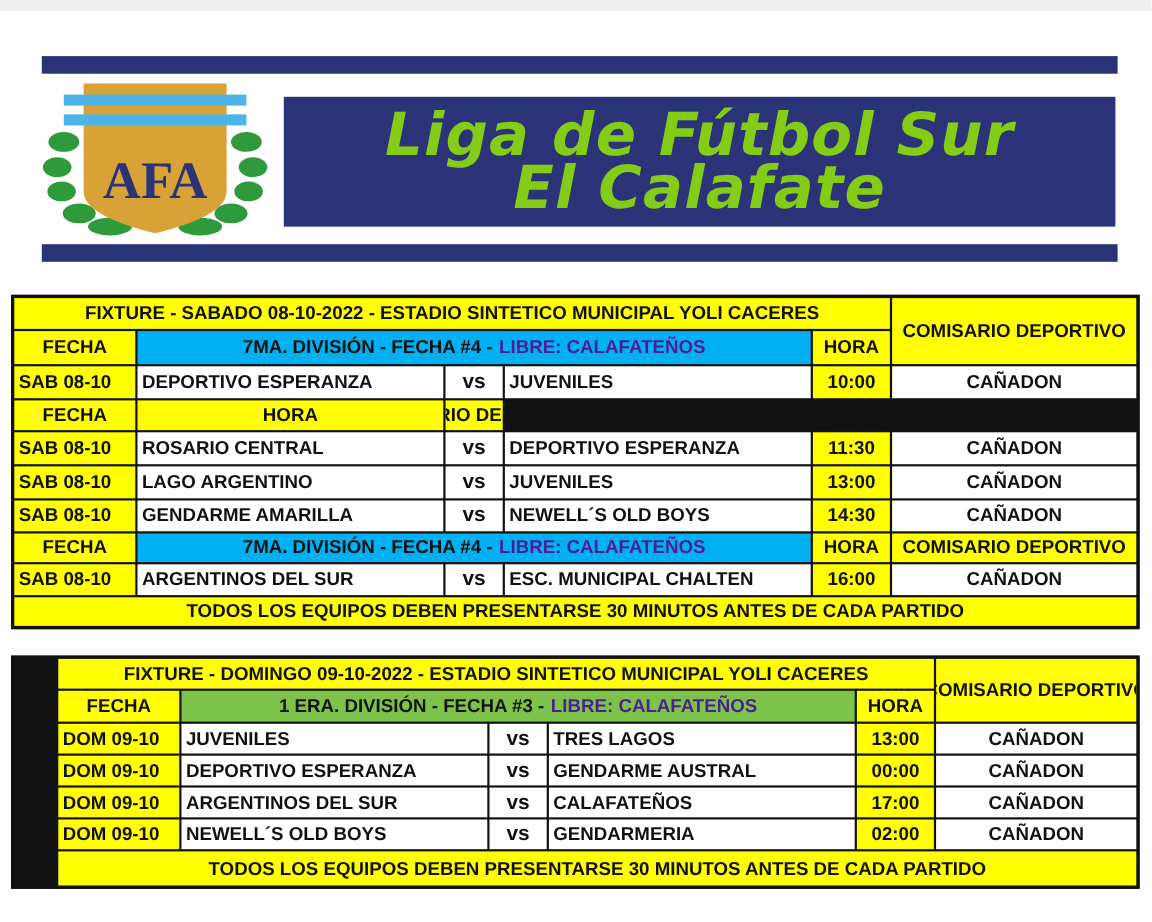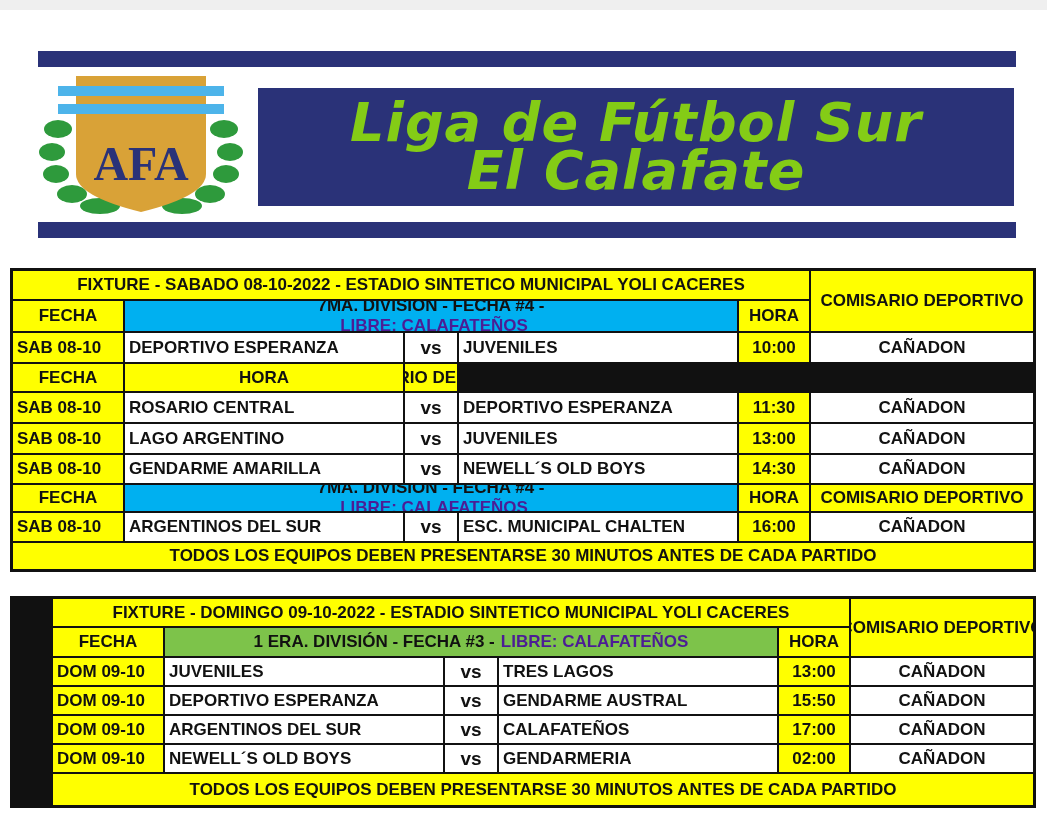--- a/index.html
+++ b/index.html
@@ -16,21 +16,21 @@
   .logo { position: absolute; left: 38px; top: 74px; width: 206px; height: 146px; }
 
   .fixture { position: absolute; left: 10px; width: 1026px; border: 3px solid #111; background: #111; }
   .fixture.sat { top: 268px; text-align: center; }
   .fixture.sun { top: 596px; }
   .grid { display: grid; grid-template-columns: 110px 278px 52px 278px 70px 1fr; gap: 2px; }
   .cell { background: #ffffff; font-weight: bold; font-size: 17px; color: #111; display: flex; align-items: center;
     padding: 0 4px; white-space: nowrap; overflow: hidden; font-family: "Liberation Sans", sans-serif; }
   .y { background: #ffff00; }
   .c { justify-content: center; }
-  .blue { background: #00b0f0; flex-direction: column; }
+  .blue { background: #00b0f0; }
   .green { background: #7dc34a; }
   .red { color: #4c1d95; margin-left: 6px; }
   .span4 { grid-column: 1 / span 5; }
   .span3 { grid-column: 2 / span 3; }
   .full { grid-column: 1 / span 6; }
   .vs { font-size: 19px; }
 </style>
 </head>
 <body>
 
@@ -143,21 +143,21 @@
     <div class="cell" style="grid-row:3">JUVENILES</div>
     <div class="cell c vs" style="grid-row:3">vs</div>
     <div class="cell" style="grid-row:3">TRES LAGOS</div>
     <div class="cell y c" style="grid-row:3">13:00</div>
     <div class="cell c" style="grid-row:3">CAÑADON</div>
 
     <div class="cell y" style="grid-row:4">DOM 09-10</div>
     <div class="cell" style="grid-row:4">DEPORTIVO ESPERANZA</div>
     <div class="cell c vs" style="grid-row:4">vs</div>
     <div class="cell" style="grid-row:4">GENDARME AUSTRAL</div>
-    <div class="cell y c" style="grid-row:4">15:50</div>
+    <div class="cell y c" style="grid-row:4">00:00</div>
     <div class="cell c" style="grid-row:4">CAÑADON</div>
 
     <div class="cell y" style="grid-row:5">DOM 09-10</div>
     <div class="cell" style="grid-row:5">ARGENTINOS DEL SUR</div>
     <div class="cell c vs" style="grid-row:5">vs</div>
     <div class="cell" style="grid-row:5">CALAFATEÑOS</div>
     <div class="cell y c" style="grid-row:5">17:00</div>
     <div class="cell c" style="grid-row:5">CAÑADON</div>
 
     <div class="cell y" style="grid-row:6">DOM 09-10</div>

